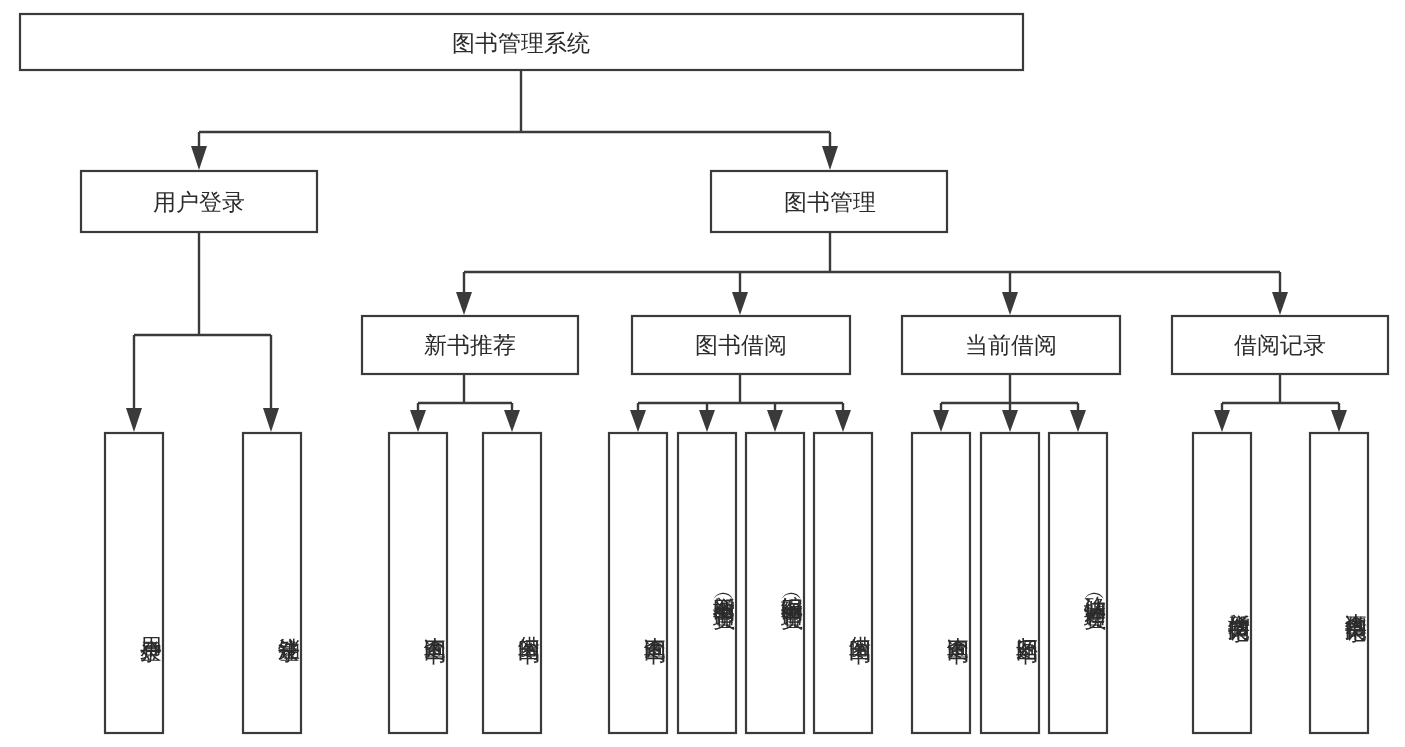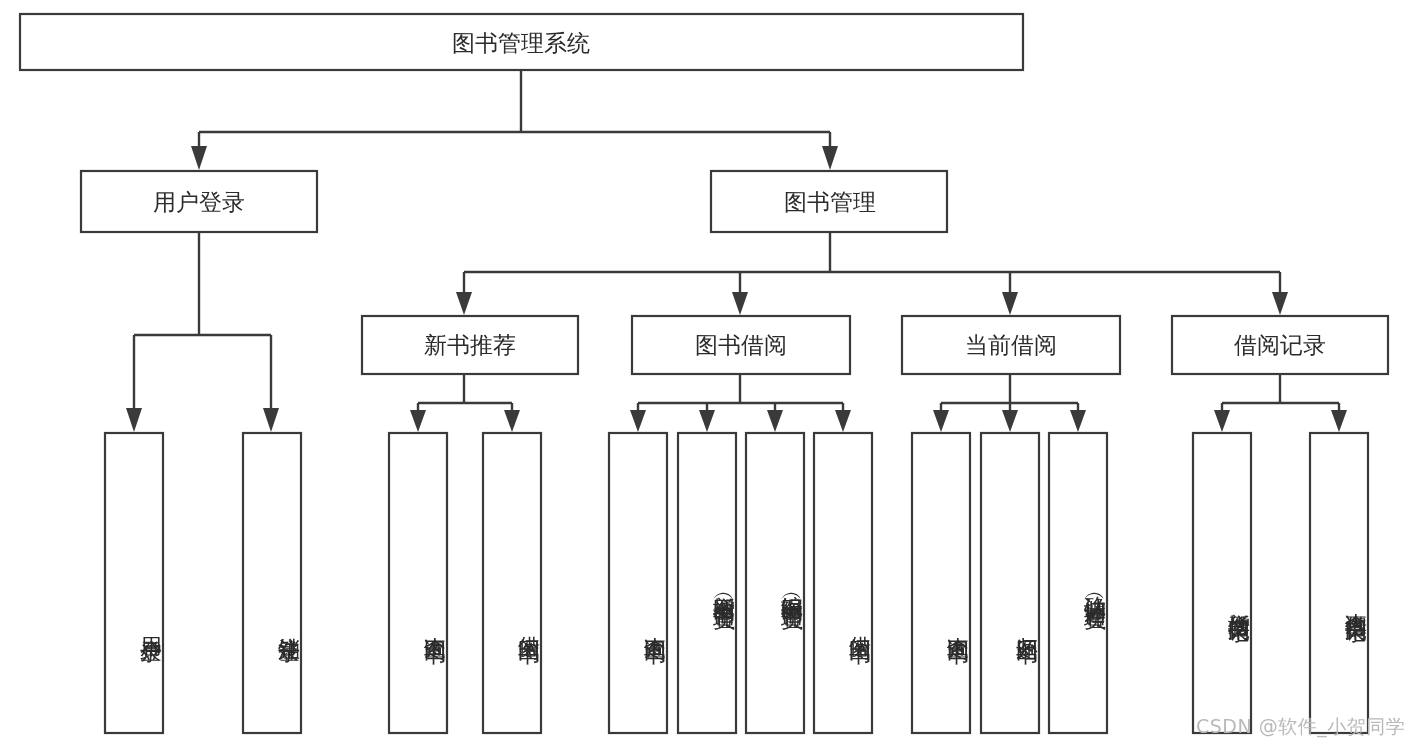--- a/index.html
+++ b/index.html
@@ -223,15 +223,14 @@
   <div class="leaf-label" style="left:746px; top:443px; width:58px; height:288px;">编辑图书（管理员）</div>
   <div class="leaf-label" style="left:814px; top:515px; width:58px; height:216px;">借阅图书</div>
 
   <div class="leaf-label" style="left:912px; top:515px; width:58px; height:216px;">查询图书</div>
   <div class="leaf-label" style="left:981px; top:515px; width:58px; height:216px;">归还图书</div>
   <div class="leaf-label" style="left:1049px; top:443px; width:58px; height:288px;">确认归还（管理员）</div>
 
   <div class="leaf-label" style="left:1193px; top:470px; width:58px; height:261px;">新增借阅记录</div>
   <div class="leaf-label" style="left:1310px; top:470px; width:58px; height:261px;">查询借阅记录</div>
 
-  <div class="watermark" style="left:1196px; top:714px;">CSDN @软件_小贺同学</div>
 
 </div>
 
 </body></html>

